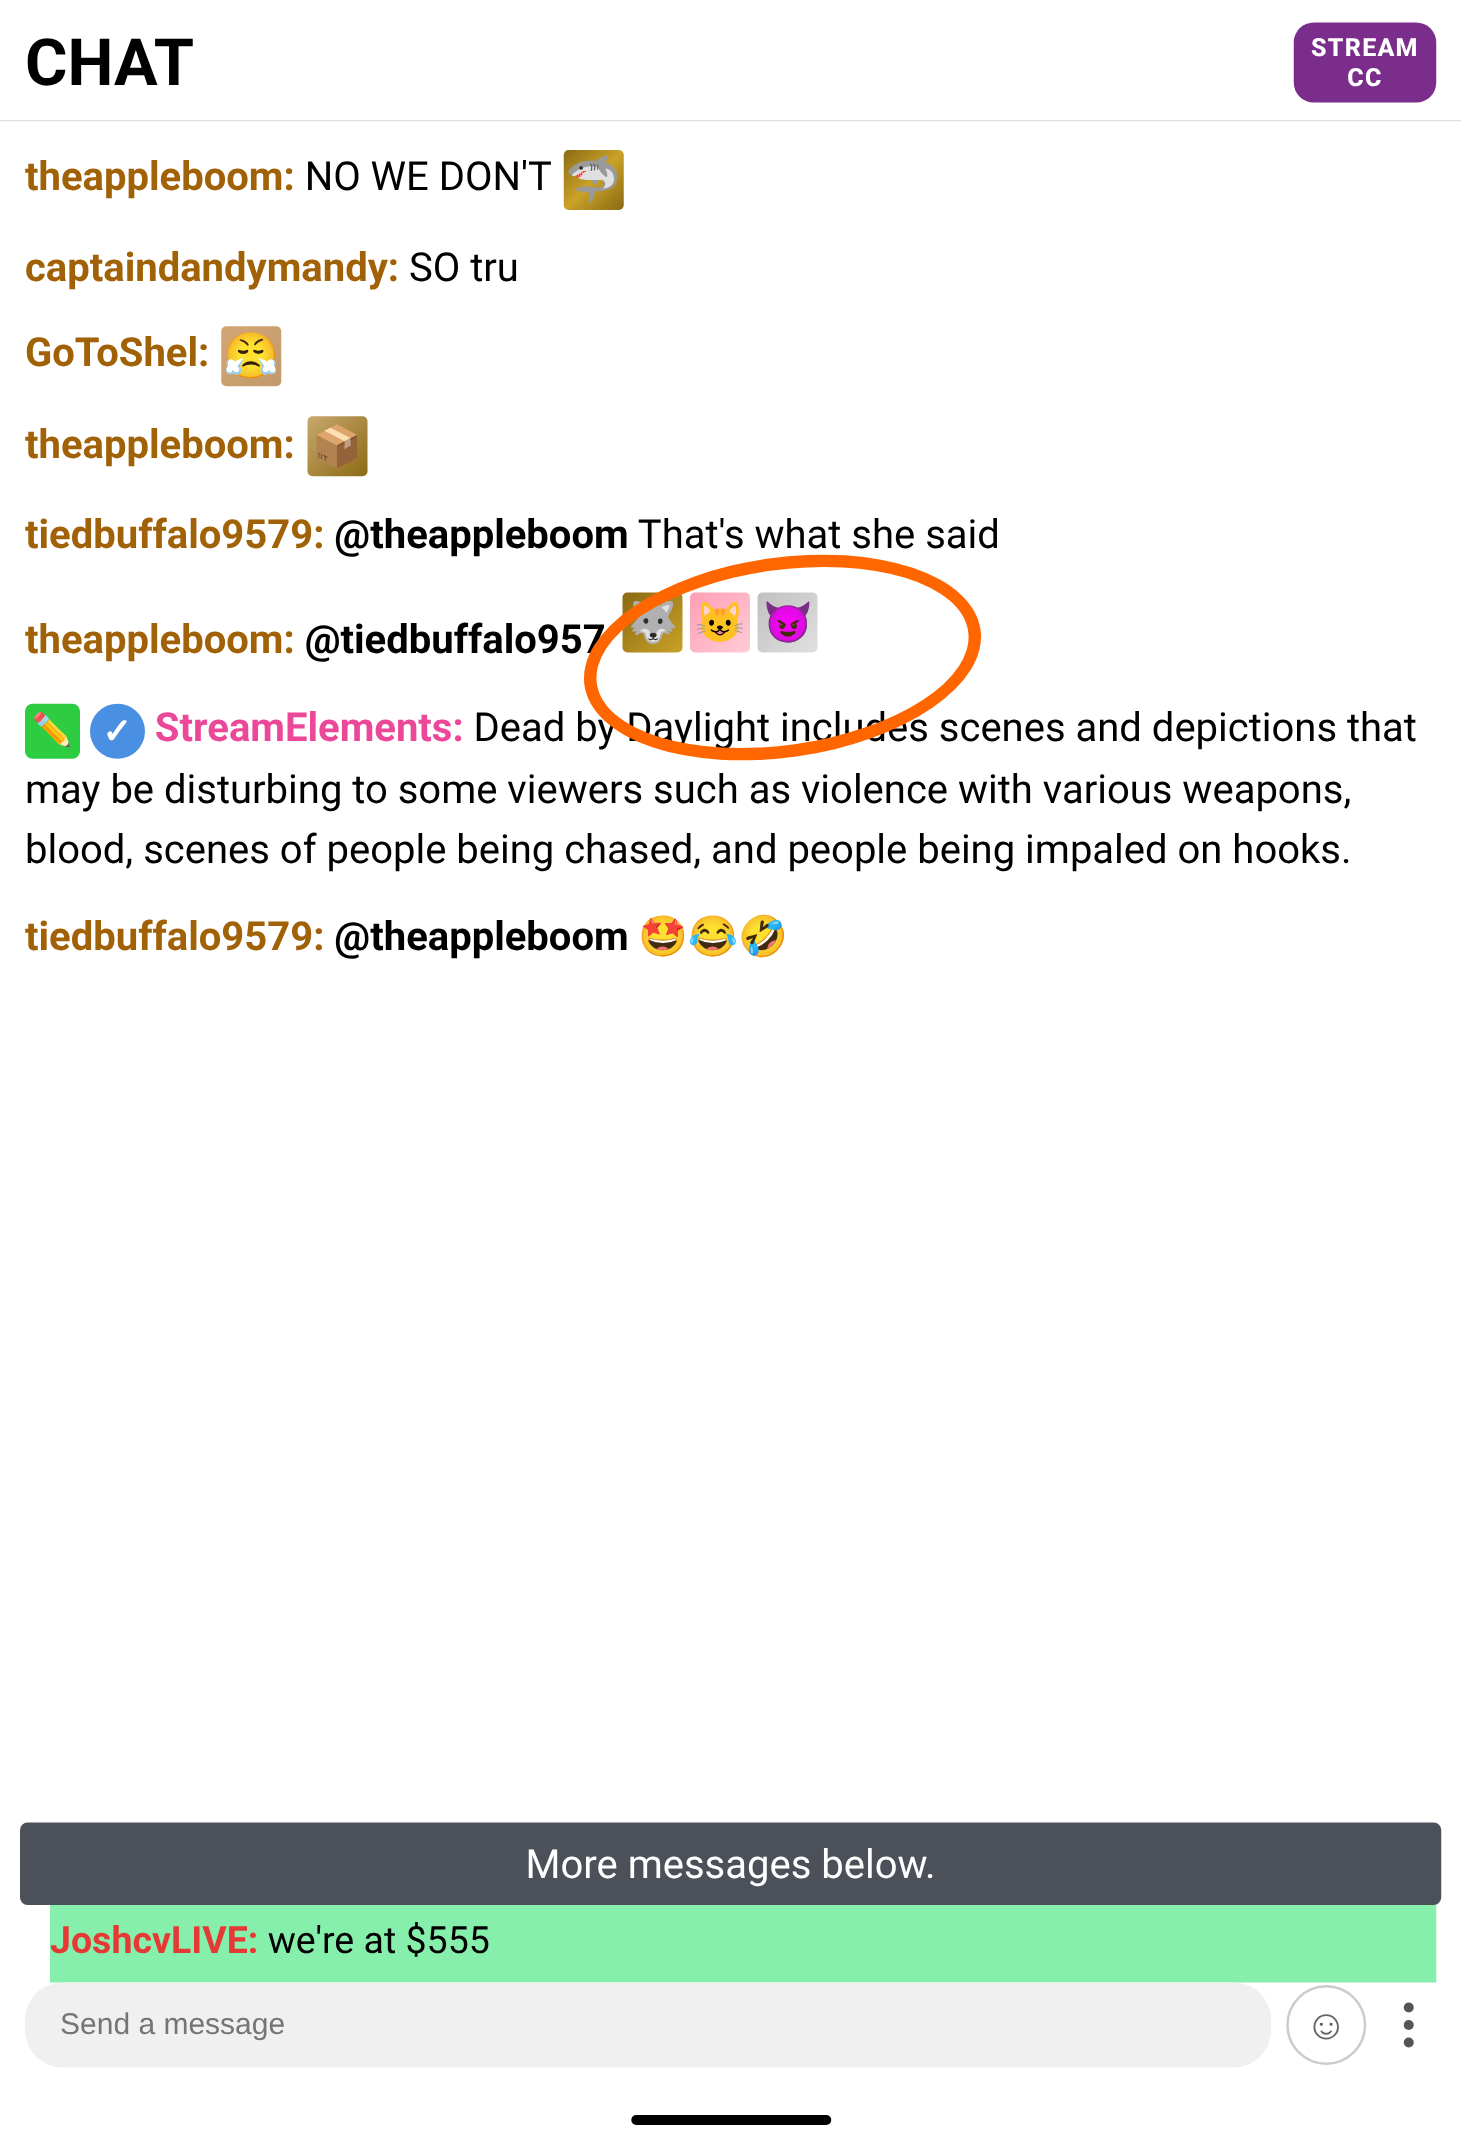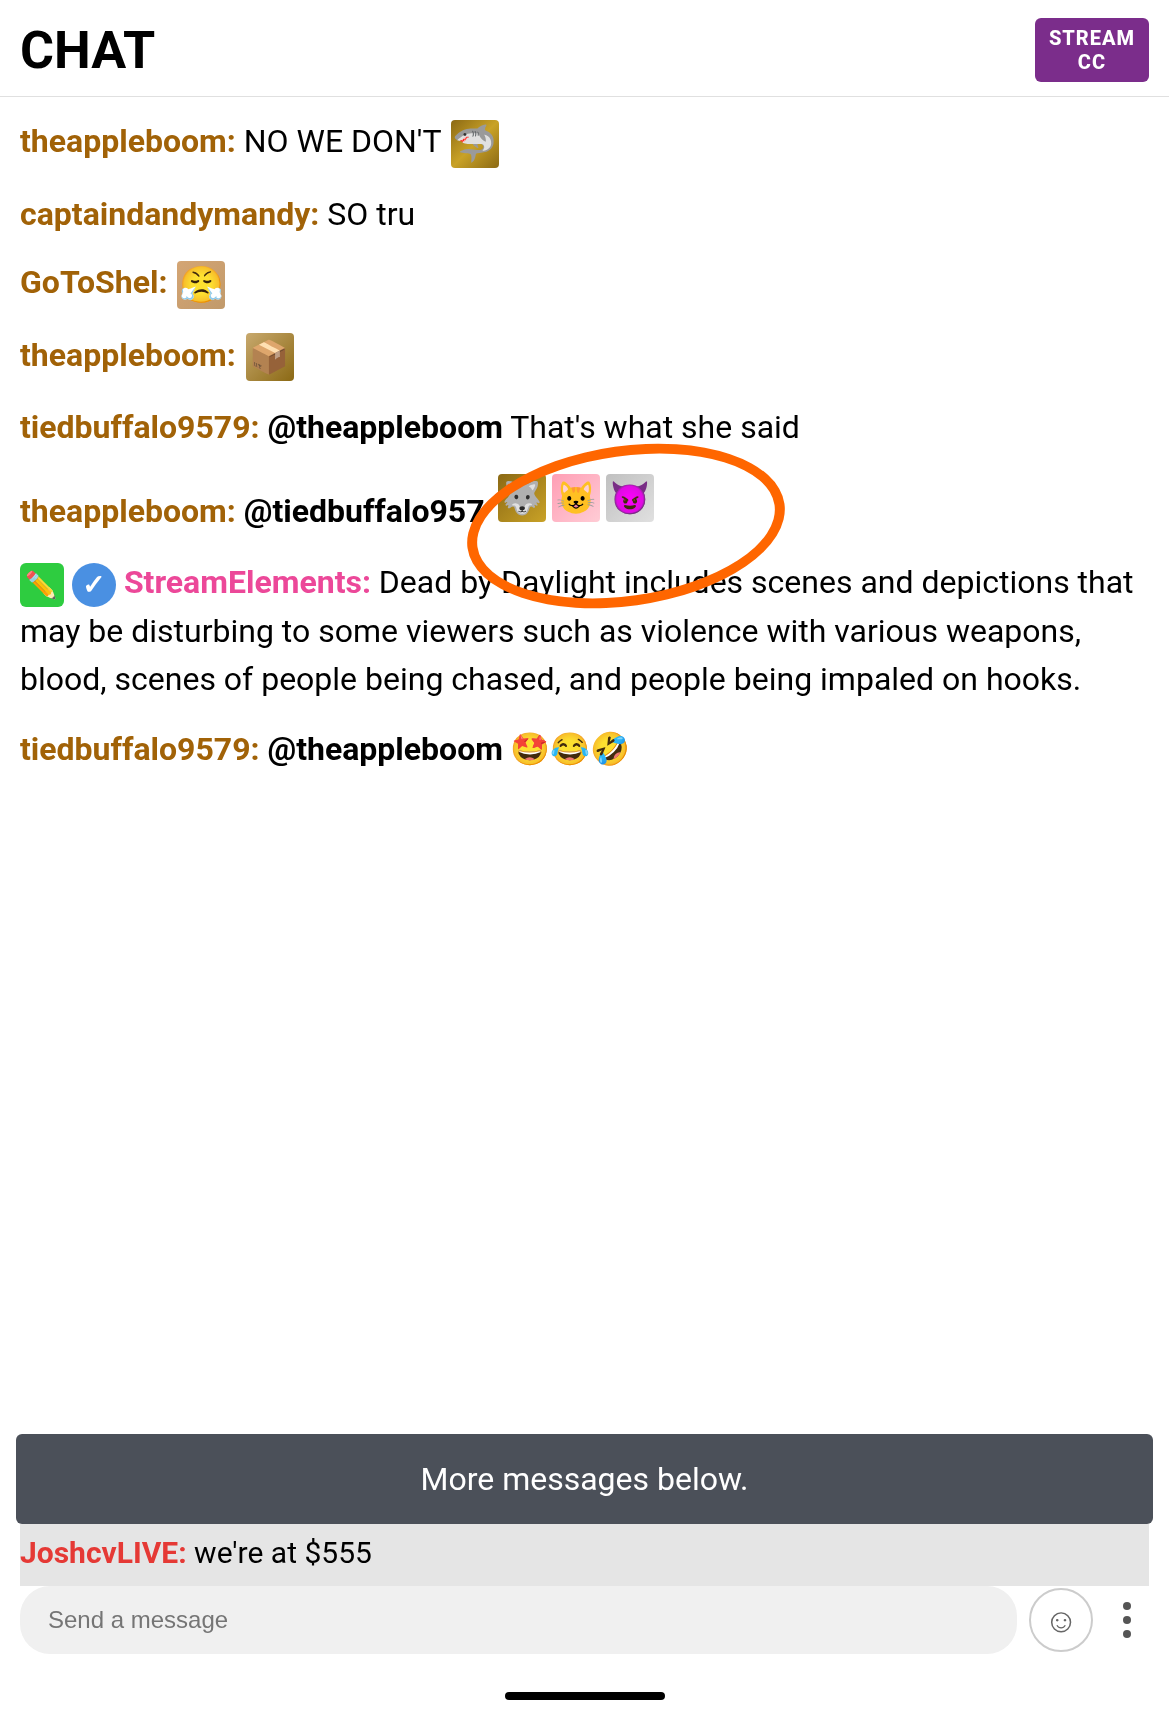--- a/index.html
+++ b/index.html
@@ -30,21 +30,21 @@
       font-weight: 700;
       color: #000;
     }
 
     .stream-cc-badge {
       background: #7b2d8b;
       color: white;
       font-size: 20px;
       font-weight: 800;
       padding: 8px 14px;
-      border-radius: 6px;
+      border-radius: 16px;
       text-align: center;
       line-height: 1.2;
       letter-spacing: 1px;
     }
 
     .chat-messages {
       flex: 1;
       padding: 10px 20px;
       overflow: hidden;
     }
@@ -193,37 +193,38 @@
     .username-stream-elements {
       color: #ec4899;
       font-weight: 700;
     }
 
     .more-messages-bar {
       background: rgba(60, 65, 75, 0.92);
       color: white;
       text-align: center;
       font-size: 32px;
-      padding: 26px;
+      padding: 14px;
       margin: 0 16px;
       border-radius: 6px;
       position: relative;
       z-index: 10;
     }
 
     .bottom-bar {
       padding: 0 20px 20px 20px;
       background: #fff;
     }
 
     .last-message {
       padding: 8px 0 12px 0;
       font-size: 30px;
       line-height: 1.4;
-      background: #e5e5e5;
+      background: #86efac;
+      margin-left: 20px;
     }
 
     .message-input-row {
       display: flex;
       align-items: center;
       gap: 12px;
     }
 
     .message-input {
       flex: 1;

